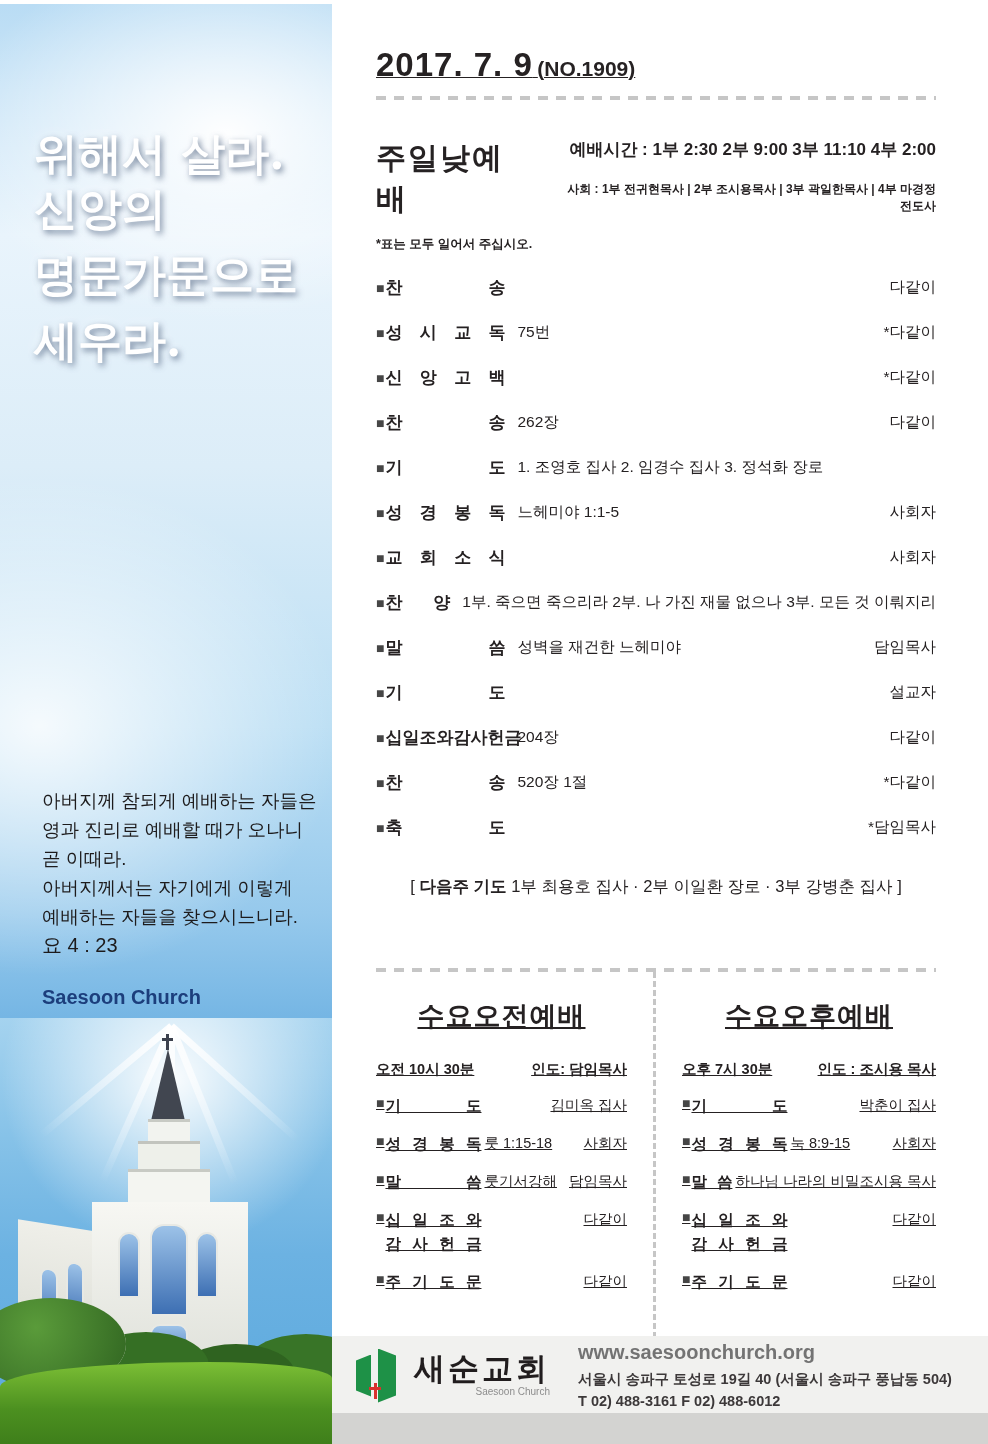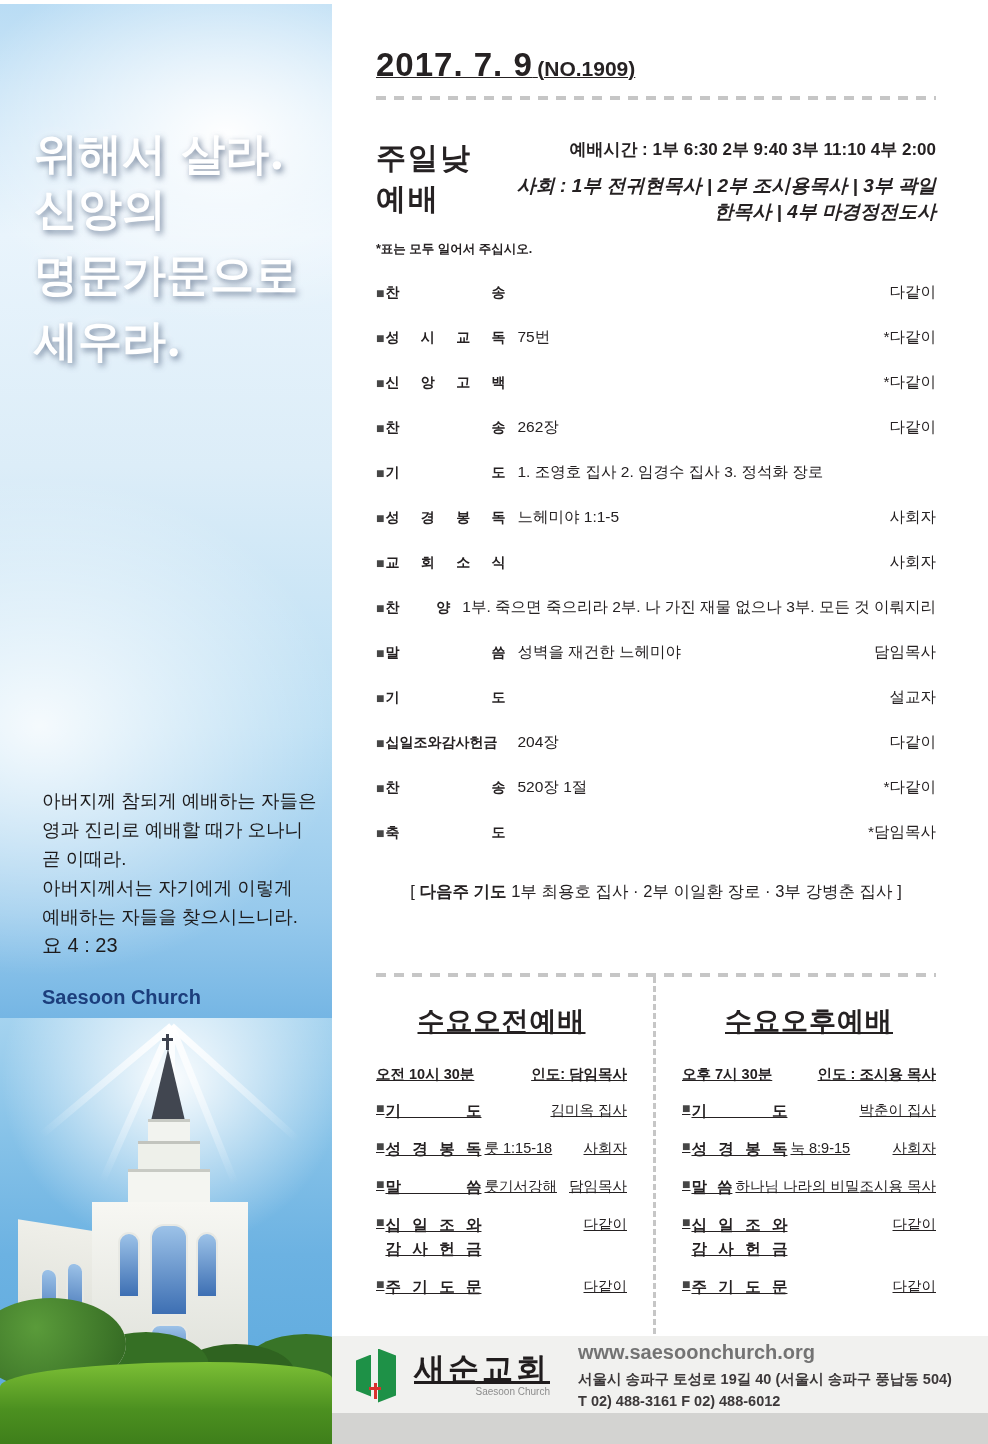--- a/index.html
+++ b/index.html
@@ -62,27 +62,27 @@
   .dashed { height:4px; background:repeating-linear-gradient(90deg,#c6c6c6 0 10px, transparent 10px 18px); }
   .date-row { padding-top:46px; text-align:left; white-space:nowrap;text-decoration:underline; }
   .date { font-size:33px; font-weight:bold; letter-spacing:1px; color:#262223; }
   .issue { font-size:21px; font-weight:bold; color:#262223; }
   .div1 { margin-top:12px; }
 
   .sunday-header { margin-top:38px; display:flex; align-items:flex-start;gap:29px; }
   .sunday-title { font-size:30px; font-weight:900; letter-spacing:2px; color:#262223; }
   .sunday-times { margin-left:auto; text-align:right; }
   .time-line { font-size:17px; font-weight:bold; }
-  .mc-line { font-size:19px; font-weight:bold; margin-top:12px;font-style:italic; }
+  .mc-line { font-size:12px; font-weight:bold; margin-top:20px; }
   .stand-note { margin-top:16px; font-size:12.5px; font-weight:bold; }
 
   .order { margin-top:12px; }
   .row { display:flex; align-items:center; height:45px; }
   .bullet { color:#464646; font-size:14px; line-height:1; margin-right:1px; }
-  .lbl { display:inline-block; width:120px; font-size:14px; font-weight:bold;
+  .lbl { display:inline-block; width:120px; font-size:17px; font-weight:bold;
          text-align:justify; text-align-last:justify; white-space:nowrap; letter-spacing:0; }
   .detail { margin-left:12px; font-size:15.5px; white-space:nowrap; }
   .who { margin-left:auto; font-size:15.5px; white-space:nowrap; }
 
   .next-week { margin-top:26px; text-align:center; font-size:16.5px; }
   .next-week b { font-weight:900; }
   .div2 { margin-top:70px; }
 
   .wed { display:flex; min-height:376px; }
   .col { width:50%; padding-top:2px;text-decoration:underline; }
@@ -108,21 +108,21 @@
   .logo { display:flex; align-items:center; }
   .logo-mark { position:relative; width:48px; height:56px; margin-right:12px; }
   .leaf-l { position:absolute; left:2px; top:8px; width:15px; height:42px; background:#1e9147;
             clip-path:polygon(0 14%, 100% 0, 100% 100%, 0 86%); }
   .leaf-r { position:absolute; left:24px; top:2px; width:18px; height:54px; background:#1e9147;
             clip-path:polygon(0 0, 100% 13%, 100% 87%, 0 100%); }
   .cross { position:absolute; left:15px; bottom:4px; width:12px; height:16px; }
   .cross .v { position:absolute; left:5px; top:0; width:3px; height:16px; background:#d9322e; }
   .cross .h { position:absolute; left:0; top:4px; width:12px; height:3px; background:#d9322e; }
   .logo-text { display:flex; flex-direction:column; }
-  .logo-kr { font-size:31px; font-weight:900; letter-spacing:3px; color:#211d1e; line-height:1;text-decoration:underline; }
+  .logo-kr { font-size:31px; font-weight:900; letter-spacing:3px; color:#211d1e; line-height:1; }
   .logo-en { font-size:10px; color:#8d8d8d; text-align:right; margin-top:2px; }
   .footer-info { margin-left:28px; }
   .web { color:#737373; font-size:20px; font-weight:bold; }
   .addr { margin-top:6px; font-size:14.5px; font-weight:bold; color:#3c3839; }
   .tel  { margin-top:4px; font-size:14.5px; font-weight:bold; color:#3c3839; }
 </style>
 </head>
 <body>
 
 <div class="page">
@@ -174,21 +174,21 @@
 
     <div class="date-row">
       <span class="date">2017. 7. 9</span>
       <span class="issue">(NO.1909)</span>
     </div>
     <div class="dashed div1"></div>
 
     <div class="sunday-header">
       <div class="sunday-title">주일낮예배</div>
       <div class="sunday-times">
-        <div class="time-line">예배시간 : 1부 6:30  2부 9:40  3부 11:10  4부 2:00</div>
+        <div class="time-line">예배시간 : 1부 2:30  2부 9:00  3부 11:10  4부 2:00</div>
         <div class="mc-line">사회 : 1부 전귀현목사 | 2부 조시용목사 | 3부 곽일한목사 | 4부 마경정전도사</div>
       </div>
     </div>
     <div class="stand-note">*표는 모두 일어서 주십시오.</div>
 
     <div class="order">
       <div class="row">
         <span class="bullet">■</span>
         <span class="lbl">찬 송</span>
         <span class="detail"></span>

